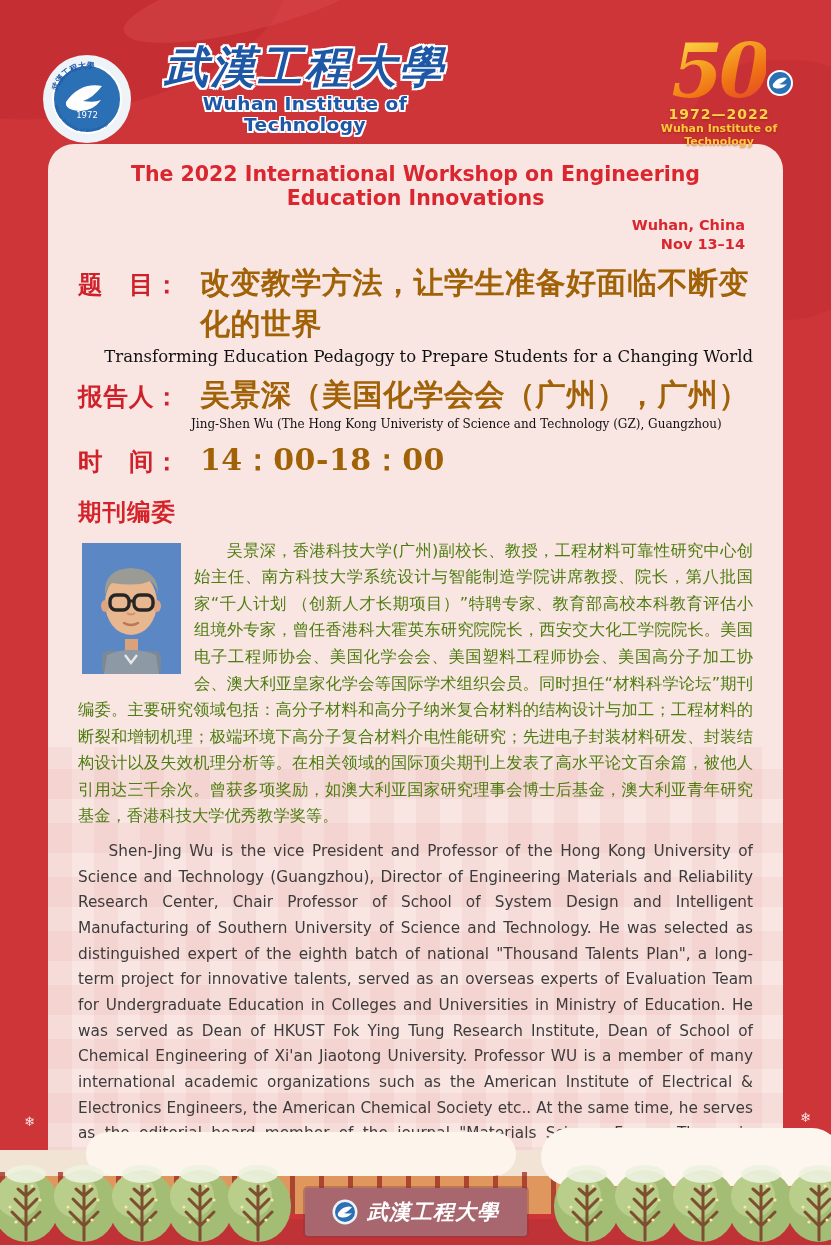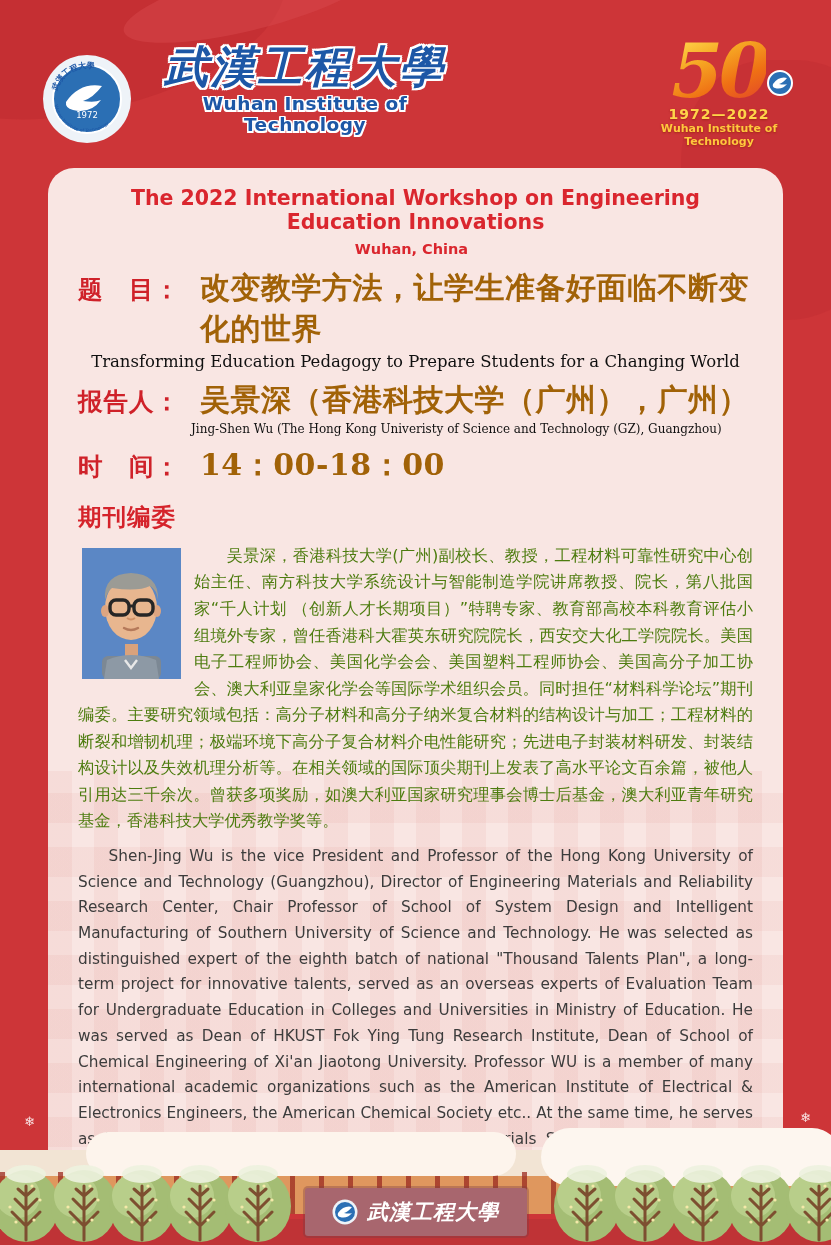--- a/index.html
+++ b/index.html
@@ -32,39 +32,39 @@
     background:linear-gradient(155deg,#ffd94d 5%,#f6a623 35%,#ef7014 65%,#e2452a 95%);
     -webkit-background-clip:text; background-clip:text; color:transparent;
     text-shadow:none; letter-spacing:-4px; }
   .anniv-badge { position:absolute; right:12px; top:34px; width:26px; height:26px; }
   .anniv-years { margin-top:0; color:#ffd54a; font-size:14px; font-weight:bold; letter-spacing:1px;
     text-shadow:0 1px 2px rgba(140,30,10,.6); }
   .anniv-label { color:#ffc83d; font-size:11px; font-weight:bold;
     text-shadow:0 1px 2px rgba(140,30,10,.6); }
 
   
-  .card { position:absolute; left:48px; top:168px; width:735px; height:1033px;
+  .card { position:absolute; left:48px; top:144px; width:735px; height:1033px;
     background:#f9e6e3; border-radius:26px; z-index:1; }
   .card-inner { position:relative; box-sizing:border-box; width:100%; height:100%;
     padding:18px 30px 0 30px; overflow:hidden; border-radius:26px; }
   .watermark { position:absolute; left:0; right:0; bottom:0; height:430px; pointer-events:none;
     background:
       repeating-linear-gradient(90deg, rgba(197,60,50,.06) 0 24px, transparent 24px 46px),
       repeating-linear-gradient(0deg, rgba(197,60,50,.055) 0 30px, transparent 30px 54px); }
   .card-content { position:relative; z-index:1; }
 
   .event-title { text-align:center; color:#da262e; font-weight:bold; font-size:20.5px; }
-  .event-meta { text-align:center; color:#da262e; font-weight:bold; font-size:14.5px;
+  .event-meta { text-align:right; color:#da262e; font-weight:bold; font-size:14.5px;
     line-height:1.3; margin:6px 8px 3px 0; }
 
   .row { display:flex; align-items:baseline; margin-top:9px; }
   .row-label { flex:0 0 122px; color:#cf2129; font-weight:bold; font-size:24.5px; letter-spacing:1px; }
   .row-value { font-weight:bold; font-size:30px; color:#a16207; letter-spacing:.5px; }
   .row-value.serif { font-family:"DejaVu Serif", serif; }
-  .sub-en-center { margin-top:2px; text-align:center; font-family:"DejaVu Serif", serif;
+  .sub-en-center { margin-top:2px; text-align:right; font-family:"DejaVu Serif", serif;
     font-size:16.5px; color:#101010; }
   .sub-en-left { margin:1px 0 0 113px; font-family:"DejaVu Serif", serif;
     font-size:12px; color:#101010; }
 
   .bio-heading { margin-top:15px; color:#d5232b; font-weight:bold; font-size:23.5px; letter-spacing:1px; }
 
   .bio-cn { margin-top:10px; font-size:16.3px; line-height:1.63; text-align:justify;
     color:#4d7c0f; text-indent:2em; }
   .photo { float:left; width:99px; height:131px; margin:5px 13px 3px 4px; }
 
@@ -152,31 +152,32 @@
   </div>
 
   <div class="card">
     <div class="card-inner">
       <div class="watermark"></div>
       <div class="card-content">
 
         <div class="event-title">The 2022 International Workshop on Engineering Education Innovations</div>
         <div class="event-meta">
           <div>Wuhan, China</div>
+          <div>Nov 13–14</div>
         </div>
 
         <div class="row">
           <div class="row-label">题　目：</div>
           <div class="row-value">改变教学方法，让学生准备好面临不断变化的世界</div>
         </div>
         <div class="sub-en-center">Transforming Education Pedagogy to Prepare Students for a Changing World</div>
 
         <div class="row">
           <div class="row-label">报告人：</div>
-          <div class="row-value serif">吴景深（香港科技大学（广州），广州）</div>
+          <div class="row-value serif">吴景深（美国化学会会（广州），广州）</div>
         </div>
         <div class="sub-en-left">Jing-Shen Wu (The Hong Kong Univeristy of Science and Technology (GZ), Guangzhou)</div>
 
         <div class="row">
           <div class="row-label">时　间：</div>
           <div class="row-value serif">14：00-18：00</div>
         </div>
 
 
         <div class="bio-heading">期刊编委</div>

